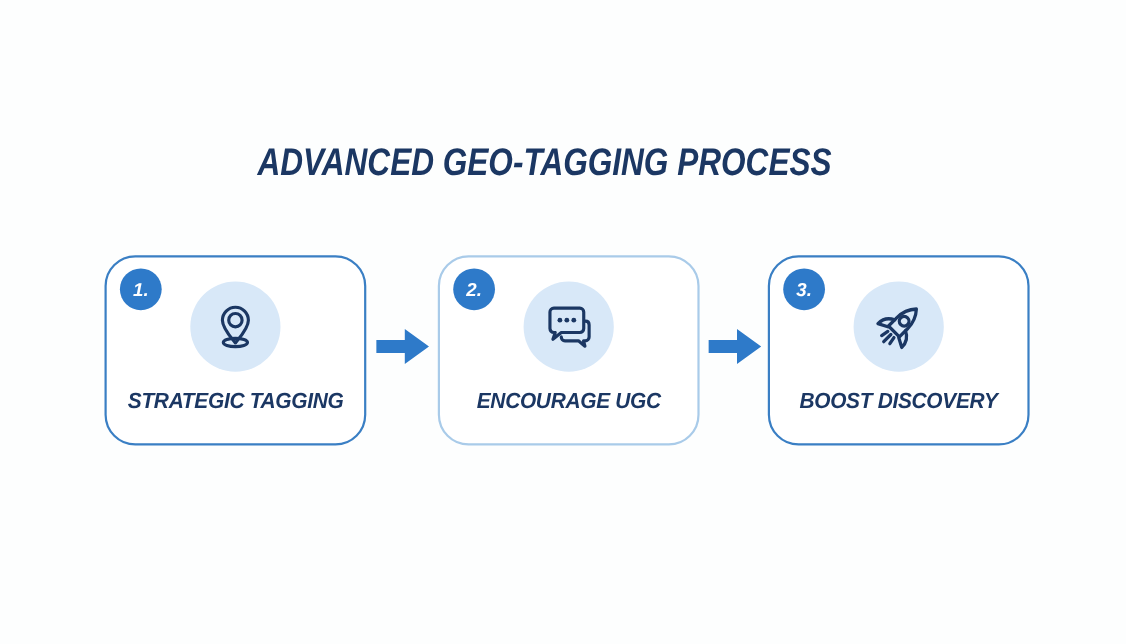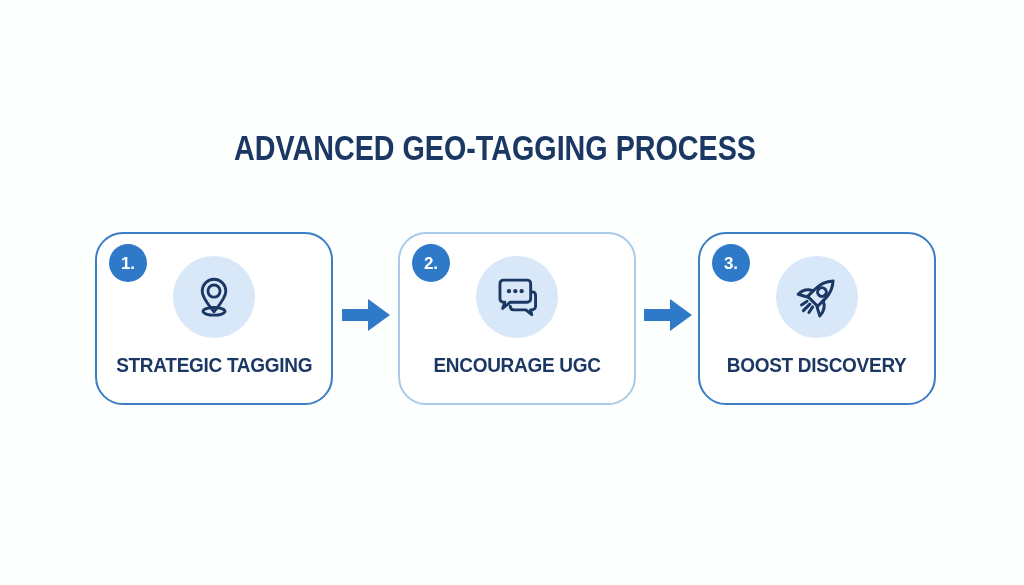--- a/index.html
+++ b/index.html
@@ -3,21 +3,21 @@
 <meta charset="utf-8">
 <style>
   html,body{margin:0;padding:0;}
   body{
     width:1024px;height:585px;
     background:#fdfefe;
     font-family:"Liberation Sans", sans-serif;
     overflow:hidden;
     position:relative;
   }
-  .canvas{position:absolute;left:0;top:0;width:1024px;height:585px;}
+  .canvas{position:absolute;left:0;top:0;width:1024px;height:585px;font-style:italic;}
   .title{
     position:absolute;left:0;top:128px;width:990px;
     margin:0;text-align:center;
     font-size:35px;font-weight:700;color:#1b3763;
     letter-spacing:0px;
     transform:scaleX(0.82);
     transform-origin:495px center;
     white-space:nowrap;
   }
   .card{

